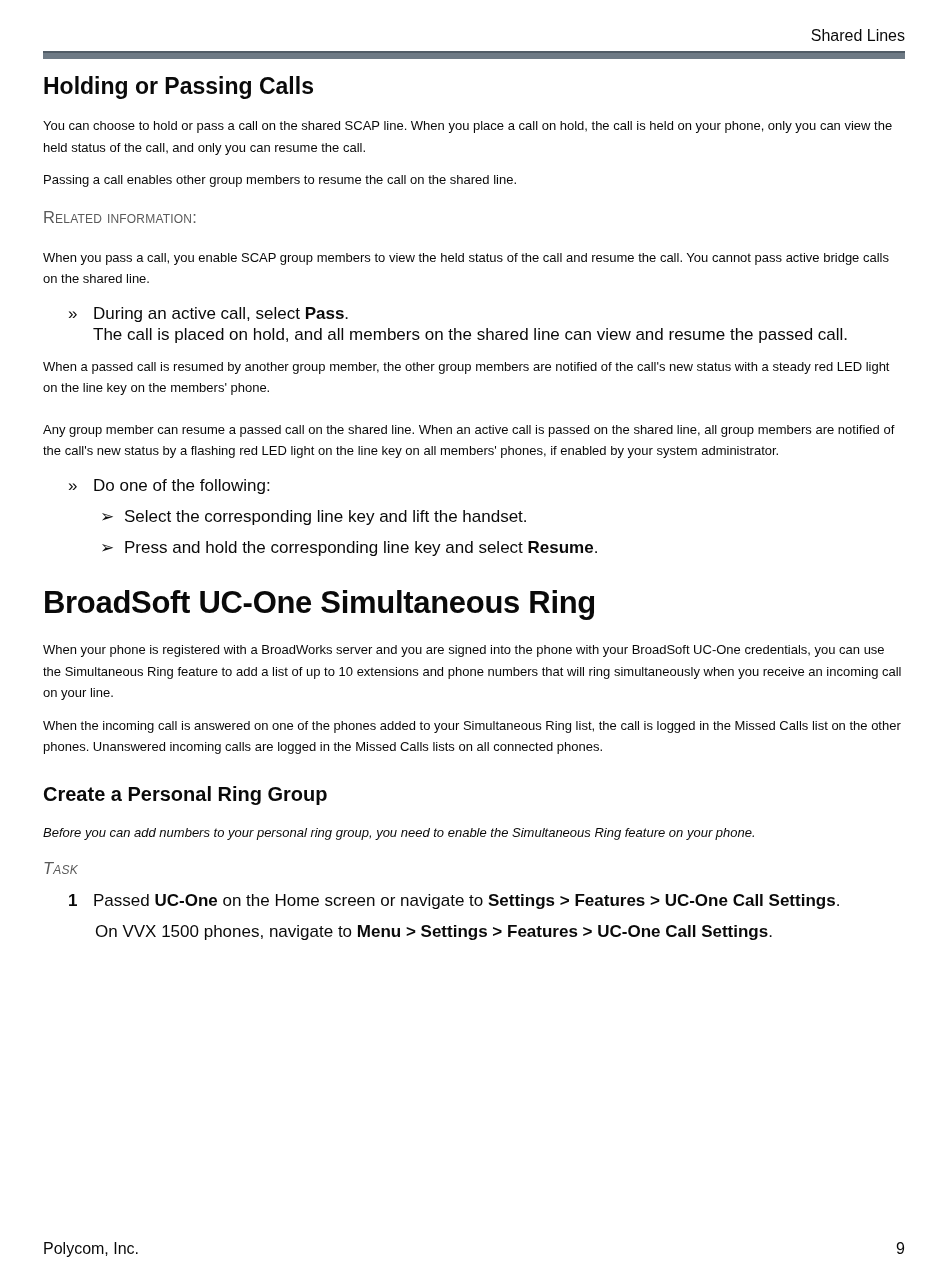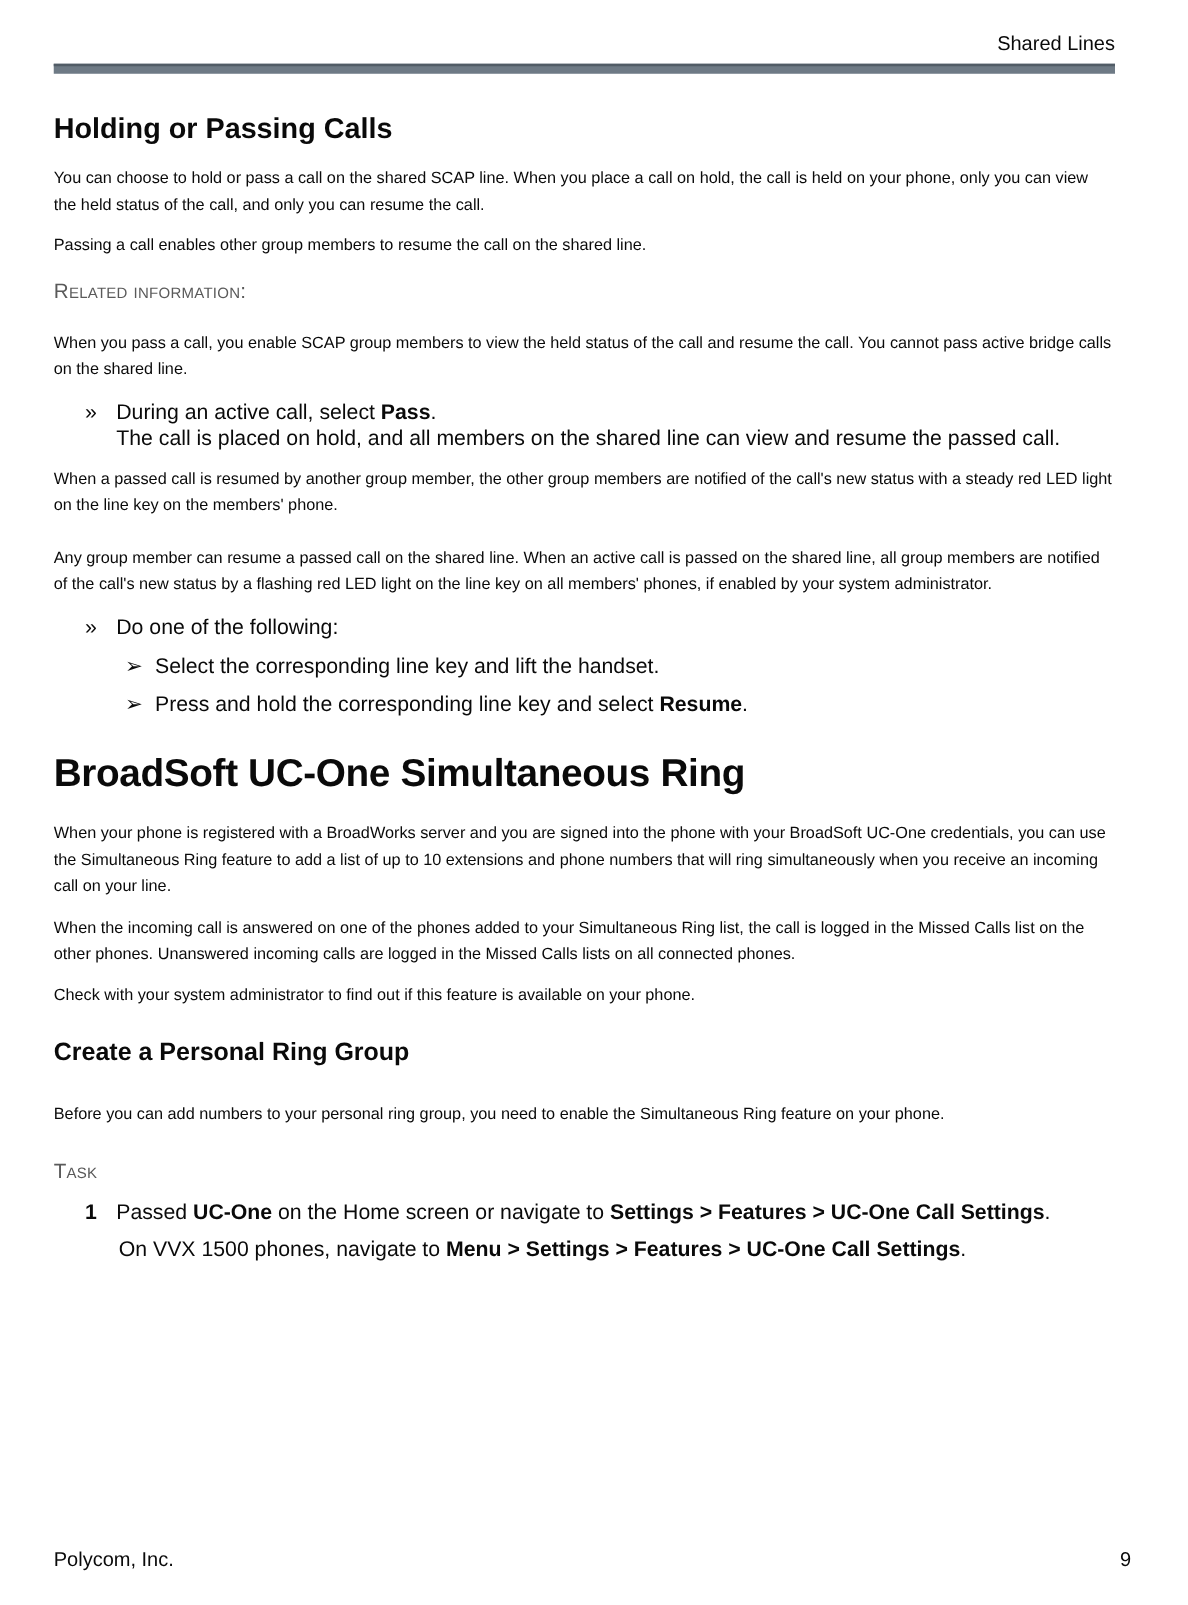--- a/index.html
+++ b/index.html
@@ -6,21 +6,21 @@
   html, body { margin: 0; padding: 0; }
   body {
     width: 950px; height: 1284px;
     background: #ffffff;
     font-family: "Liberation Sans", "DejaVu Sans", sans-serif;
     color: #0a0a0a;
   }
   .page {
     position: relative;
     width: 950px; height: 1284px;
-    padding: 26px 58px 0 43px;
+    padding: 26px 45px 0 43px;
     overflow: hidden;
     background: #ffffff;
   }
   .running-header {
     text-align: right;
     font-size: 16px;
     line-height: 20px;
     color: #0a0a0a;
   }
   .rule {
@@ -67,24 +67,24 @@
   .mt8  { margin-top: 0; }
   .mt9  { margin-top: 9px; }
   .mt10 { margin-top: 10px; }
   .mt11 { margin-top: 11px; }
   .mt12 { margin-top: 12px; }
   .mt13 { margin-top: 13px; }
   .mt15 { margin-top: 15px; }
   .mt17 { margin-top: 17px; }
   .mt18 { margin-top: 18px; }
   .mt20 { margin-top: 20px; }
-  .mt22 { margin-top: 26px; }
+  .mt22 { margin-top: 16px; font-style: italic; }
   .mt24 { margin-top: 24px; }
   .mt26 { margin-top: 26px; }
-  .mt29 { margin-top: 29px; }
+  .mt29 { margin-top: 13px; }
 </style>
 </head>
 <body>
 
 <div class="page">
 
   <div class="running-header">
     <span>Shared Lines</span>
   </div>
   <div class="rule"></div>
@@ -115,21 +115,20 @@
     <span class="li-text">Select the corresponding line key and lift the handset.</span>
   </div>
   <div class="li l2 mt9">
     <span class="marker">➢</span>
     <span class="li-text"><span>Press and hold the corresponding line key and select </span><span style="font-weight: bold;">Resume</span><span>.</span></span>
   </div>
 
   <h1 class="h-major mt26">BroadSoft UC-One Simultaneous Ring</h1>
   <p class="body mt18">When your phone is registered with a BroadWorks server and you are signed into the phone with your BroadSoft UC-One credentials, you can use the Simultaneous Ring feature to add a list of up to 10 extensions and phone numbers that will ring simultaneously when you receive an incoming call on your line.</p>
   <p class="body mt11">When the incoming call is answered on one of the phones added to your Simultaneous Ring list, the call is logged in the Missed Calls list on the other phones. Unanswered incoming calls are logged in the Missed Calls lists on all connected phones.</p>
-  <p class="body mt11">Check with your system administrator to find out if this feature is available on your phone.</p>
 
   <h2 class="h-sub mt24">Create a Personal Ring Group</h2>
   <p class="body mt22">Before you can add numbers to your personal ring group, you need to enable the Simultaneous Ring feature on your phone.</p>
   <div class="smallcaps mt22">Task</div>
   <div class="li l1 mt12">
     <span class="marker step-num">1</span>
     <span class="li-text"><span>Passed </span><span style="font-weight: bold;">UC-One</span><span> on the Home screen or navigate to </span><span style="font-weight: bold;">Settings &gt; Features &gt; UC-One Call Settings</span><span>.</span></span>
   </div>
   <div class="li-cont note mt9"><span>On VVX 1500 phones, navigate to </span><span style="font-weight: bold;">Menu &gt; Settings &gt; Features &gt; UC-One Call Settings</span><span>.</span></div>
 

